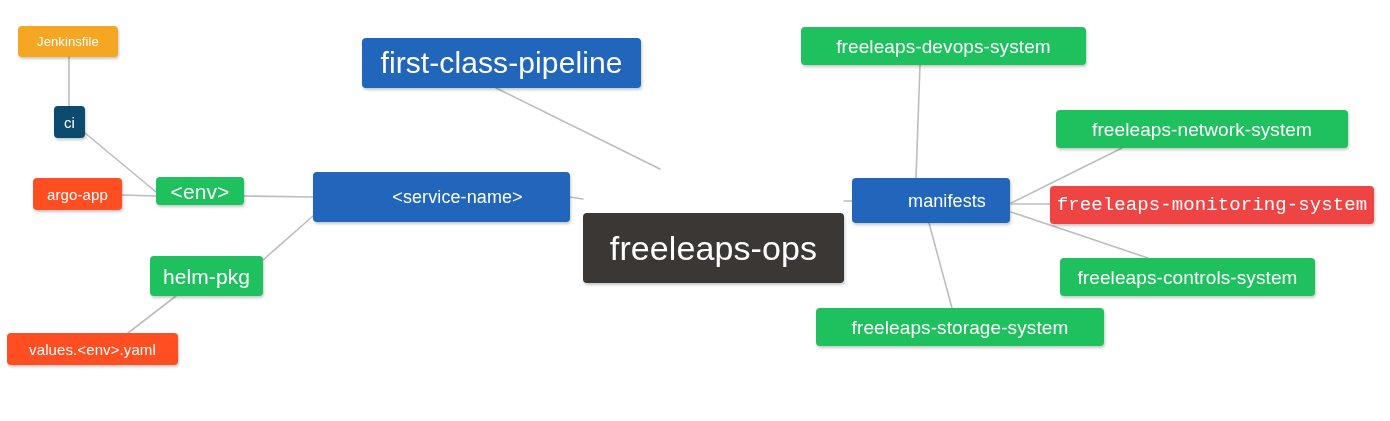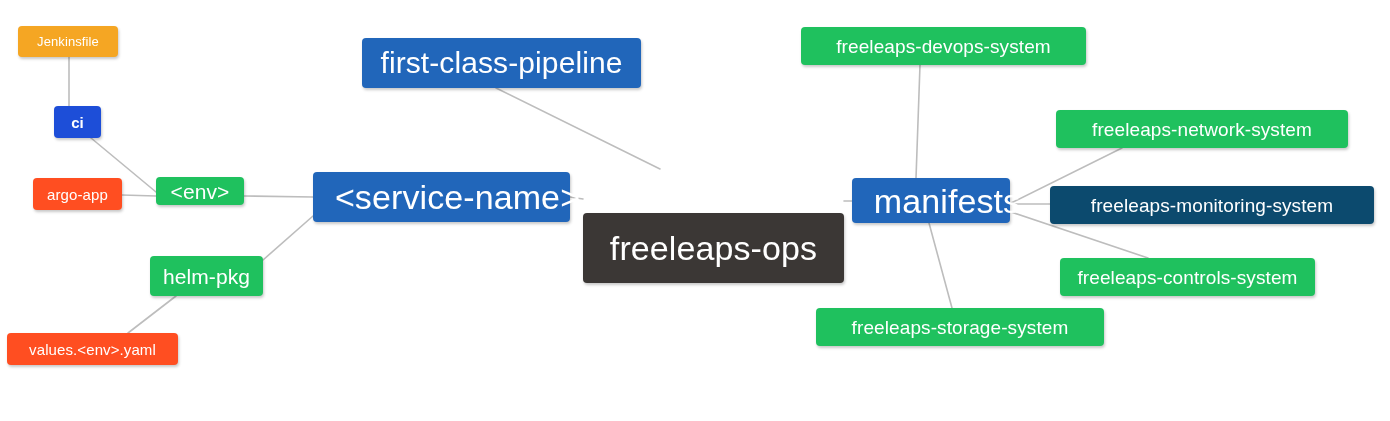--- a/index.html
+++ b/index.html
@@ -43,21 +43,21 @@
   }
   .mm-node .mm-label {
     display: block;
     white-space: nowrap;
   }
   
   .tier-xs  { font-size: 13px; }
   .tier-s   { font-size: 15px; }
   .tier-m   { font-size: 19px; }
   .tier-l   { font-size: 21px; }
-  .tier-xl  { font-size: 34px; padding-left: 32px; }
+  .tier-xl  { font-size: 18px; padding-left: 32px; }
   .tier-xxl { font-size: 30px; }
   .tier-root{ font-size: 34px; }
 </style>
 </head>
 <body>
 
 <div id="mindmap-canvas">
 
   <svg id="edge-layer" viewBox="0 0 1390 421" preserveAspectRatio="none" aria-hidden="true">
       <line x1="69" y1="57" x2="69" y2="106" stroke="#bdbdbd" stroke-width="1.6" stroke-linecap="round"></line>
@@ -73,21 +73,21 @@
       <line x1="1011" y1="203" x2="1122" y2="148" stroke="#bdbdbd" stroke-width="1.6" stroke-linecap="round"></line>
       <line x1="1011" y1="204" x2="1050" y2="204" stroke="#bdbdbd" stroke-width="1.6" stroke-linecap="round"></line>
       <line x1="1011" y1="212" x2="1148" y2="258" stroke="#bdbdbd" stroke-width="1.6" stroke-linecap="round"></line>
       <line x1="929" y1="223" x2="952" y2="308" stroke="#bdbdbd" stroke-width="1.6" stroke-linecap="round"></line>
     </svg>
 
   <div id="node-layer">
       <div class="mm-node tier-xs" style="left: 18px; top: 26px; width: 100px; height: 31px; background: rgb(245, 166, 35);">
         <span class="mm-label">Jenkinsfile</span>
       </div>
-      <div class="mm-node tier-s" style="left: 54px; top: 106px; width: 47px; height: 32px; background: #1d4ed8; font-weight: bold;">
+      <div class="mm-node tier-s" style="left: 54px; top: 106px; width: 31px; height: 32px; background: #0c4a6e;">
         <span class="mm-label">ci</span>
       </div>
       <div class="mm-node tier-s" style="left: 33px; top: 178px; width: 89px; height: 32px; background: rgb(255, 78, 33);">
         <span class="mm-label">argo-app</span>
       </div>
       <div class="mm-node tier-s" style="left: 7px; top: 333px; width: 171px; height: 32px; background: rgb(255, 78, 33);">
         <span class="mm-label">values.&lt;env&gt;.yaml</span>
       </div>
       <div class="mm-node tier-l" style="left: 156px; top: 177px; width: 88px; height: 28px; background: rgb(31, 193, 94);">
         <span class="mm-label">&lt;env&gt;</span>
@@ -106,21 +106,21 @@
       </div>
       <div class="mm-node tier-xl" style="left: 852px; top: 178px; width: 158px; height: 45px; background: rgb(33, 102, 186);">
         <span class="mm-label">manifests</span>
       </div>
       <div class="mm-node tier-m" style="left: 801px; top: 27px; width: 285px; height: 38px; background: rgb(31, 193, 94);">
         <span class="mm-label">freeleaps-devops-system</span>
       </div>
       <div class="mm-node tier-m" style="left: 1056px; top: 110px; width: 292px; height: 38px; background: rgb(31, 193, 94);">
         <span class="mm-label">freeleaps-network-system</span>
       </div>
-      <div class="mm-node tier-m" style="left: 1050px; top: 186px; width: 324px; height: 38px; background: #0c4a6e;">
+      <div class="mm-node tier-m" style="left: 1050px; top: 186px; width: 324px; height: 38px; background: #ef4444; font-family: Liberation Mono, monospace;">
         <span class="mm-label">freeleaps-monitoring-system</span>
       </div>
       <div class="mm-node tier-m" style="left: 1060px; top: 258px; width: 255px; height: 38px; background: rgb(31, 193, 94);">
         <span class="mm-label">freeleaps-controls-system</span>
       </div>
       <div class="mm-node tier-m" style="left: 816px; top: 308px; width: 288px; height: 38px; background: rgb(31, 193, 94);">
         <span class="mm-label">freeleaps-storage-system</span>
       </div>
     </div>
 

